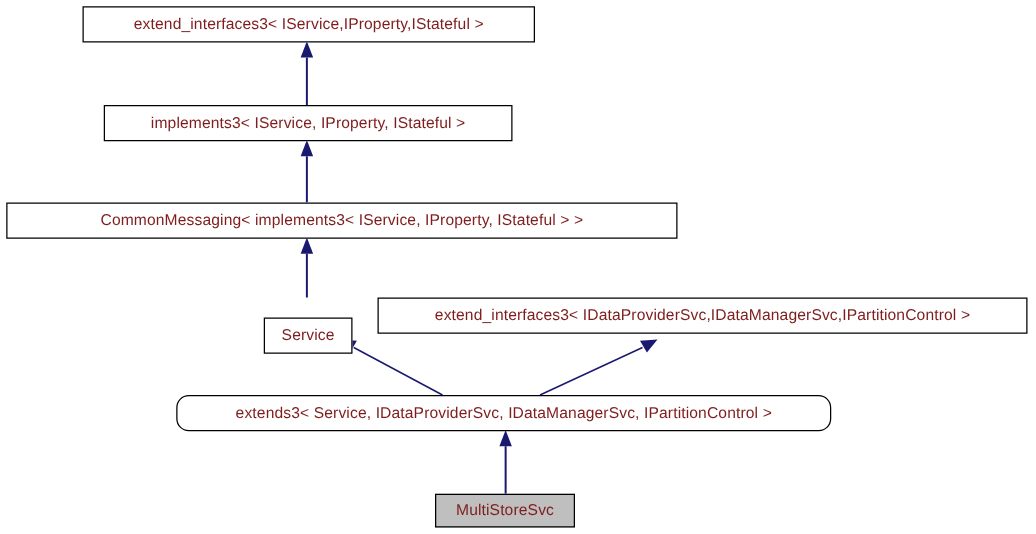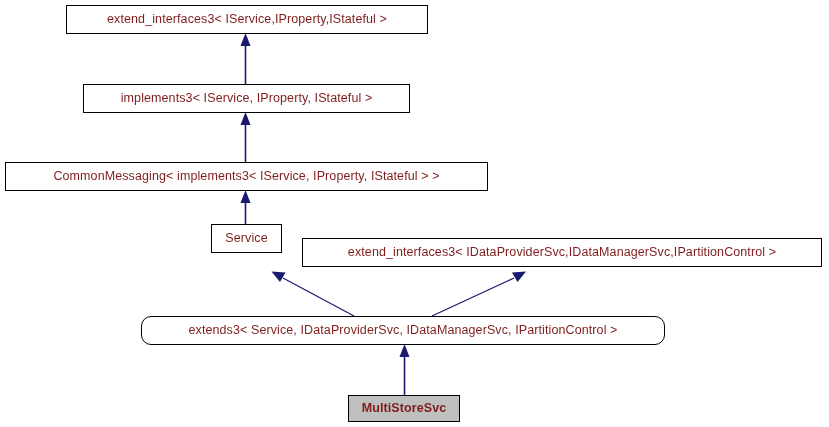--- a/index.html
+++ b/index.html
@@ -89,33 +89,33 @@
   </svg>
 
   <div class="node-box" style="left:66px; top:5px; width:362px; height:29px;">
     <span class="node-label">extend_interfaces3&lt; IService,IProperty,IStateful &gt;</span>
   </div>
 
   <div class="node-box" style="left:83px; top:84px; width:327px; height:29px;">
     <span class="node-label">implements3&lt; IService, IProperty, IStateful &gt;</span>
   </div>
 
-  <div class="node-box" style="left:5px; top:162px; width:483px; height:29px;">
+  <div class="node-box" style="left:5px; top:162px; width:537px; height:29px;">
     <span class="node-label">CommonMessaging&lt; implements3&lt; IService, IProperty, IStateful &gt; &gt;</span>
   </div>
 
-  <div class="node-box" style="left:211px; top:224px; width:71px; height:29px;">
+  <div class="node-box" style="left:211px; top:254px; width:71px; height:29px;">
     <span class="node-label">Service</span>
   </div>
 
   <div class="node-box" style="left:302px; top:238px; width:520px; height:29px;">
     <span class="node-label">extend_interfaces3&lt; IDataProviderSvc,IDataManagerSvc,IPartitionControl &gt;</span>
   </div>
 
   <div class="node-box" style="left:141px; top:316px; width:524px; height:29px;border-radius:10px;">
     <span class="node-label">extends3&lt; Service, IDataProviderSvc, IDataManagerSvc, IPartitionControl &gt;</span>
   </div>
 
-  <div class="node-box filled" style="left:348px; top:395px; width:112px; height:27px;font-weight:bold;">
+  <div class="node-box filled" style="left:348px; top:395px; width:112px; height:27px;">
     <span class="node-label">MultiStoreSvc</span>
   </div>
 
 </div>
 
 </body></html>

